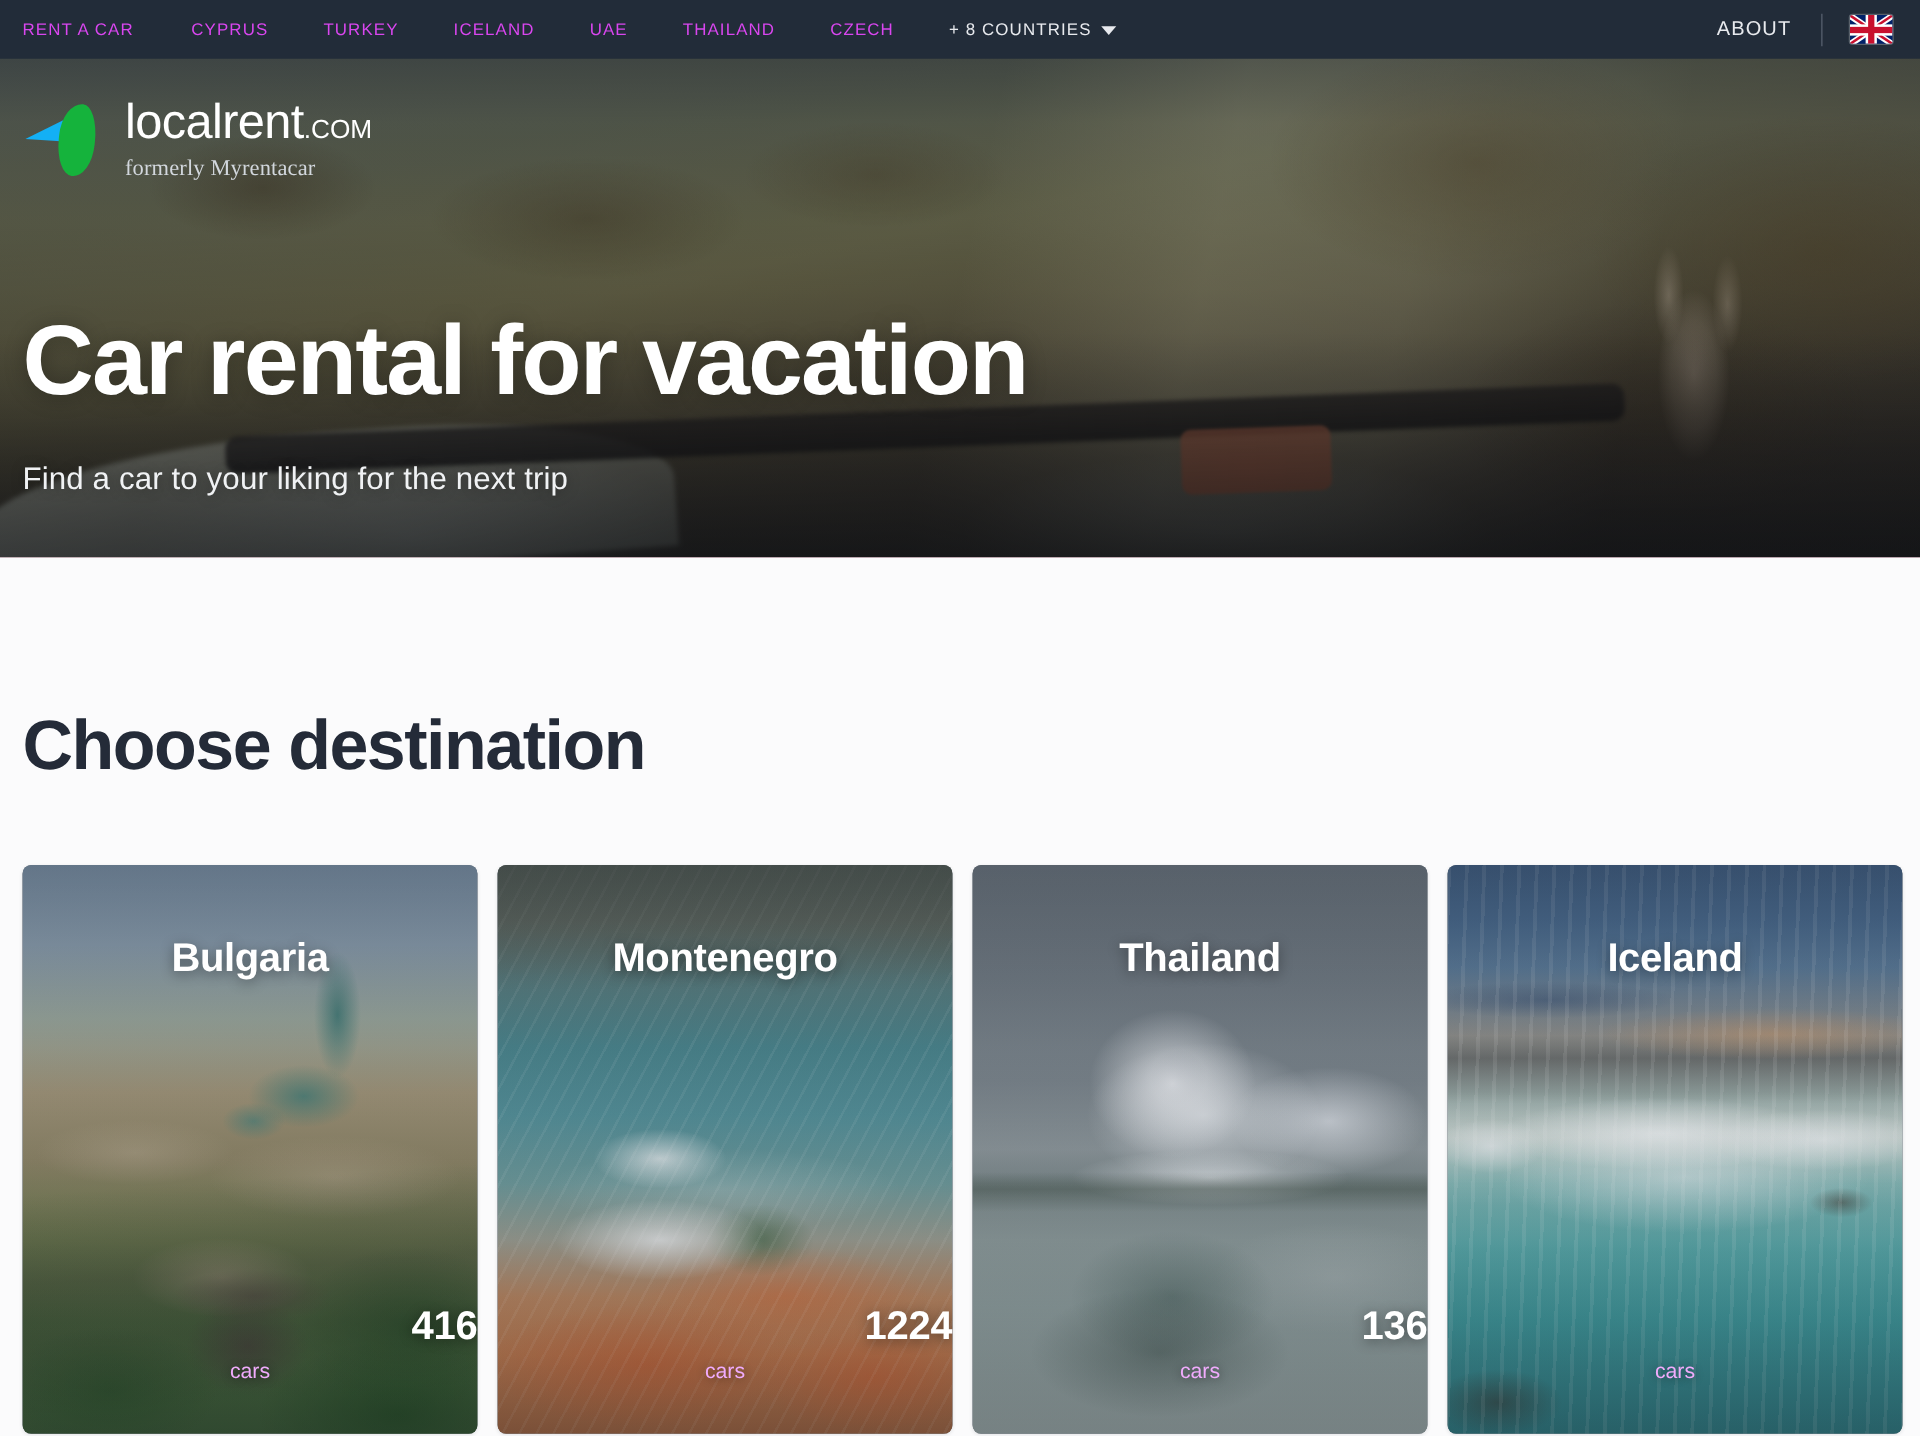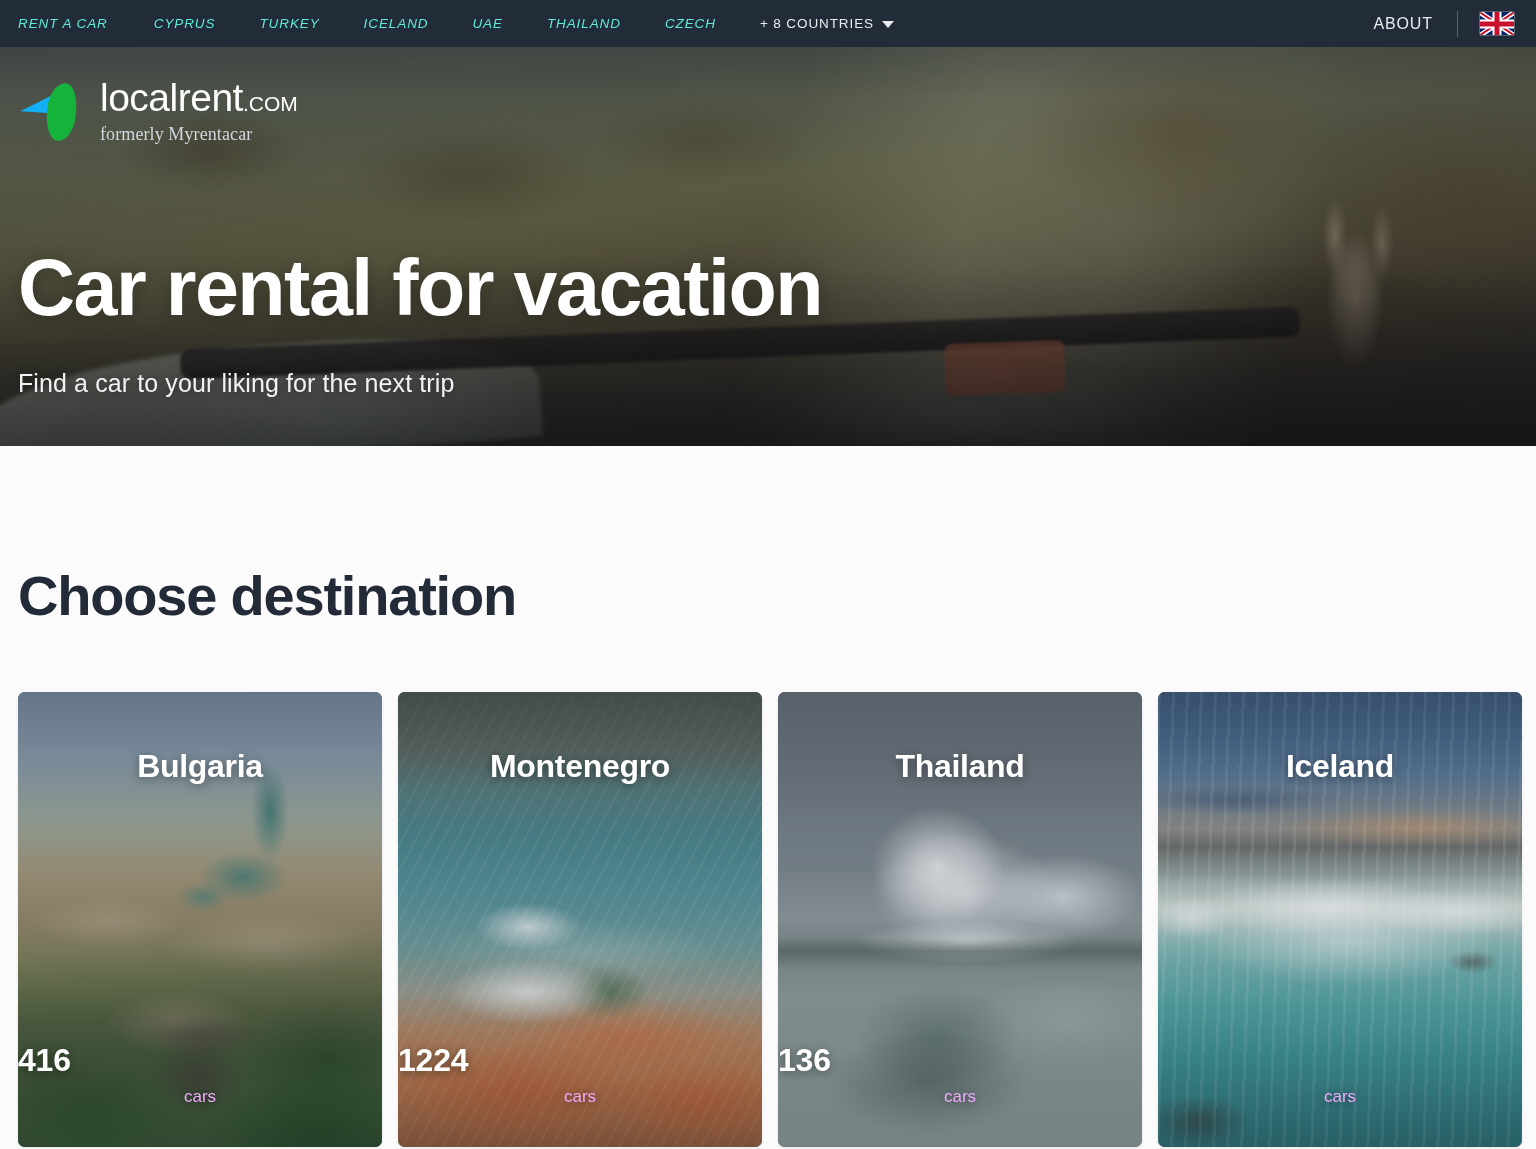--- a/index.html
+++ b/index.html
@@ -18,31 +18,30 @@
   
   .topnav {
     position: absolute; top: 0; left: 0;
     width: 1536px; height: 47px;
     background: #222c39;
     display: flex; align-items: center;
     z-index: 30;
   }
   .nav-left { display: flex; align-items: center; padding-left: 18px; }
   .nav-link {
-    color: #5eead4;
+    color: #d946ef;
     font-size: 13.5px;
     letter-spacing: 0.9px;
     text-transform: uppercase;
     padding: 0 22px;
     line-height: 47px;
     white-space: nowrap;
     cursor: pointer;
     text-decoration: none;
     display: inline-block;
-    font-style: italic;
   }
   .nav-link:first-child { padding-left: 0; padding-right: 24px; }
   .nav-right {
     margin-left: auto;
     display: flex; align-items: center;
     padding-right: 22px;
     gap: 0;
   }
   .nav-about {
     color: #e8eaee; font-size: 16px; letter-spacing: 0.9px;
@@ -236,21 +235,21 @@
     background: linear-gradient(180deg, rgba(36,43,56,0.30) 0%, rgba(36,43,56,0.10) 32%, rgba(30,36,48,0.12) 66%, rgba(26,32,42,0.32) 100%);
   }
   .card-name {
     position: absolute; top: 56px; left: 0; right: 0;
     text-align: center; color: #fff;
     font-size: 32px; font-weight: 700; letter-spacing: -.3px;
     text-shadow: 0 2px 10px rgba(0,0,0,.40);
   }
   .card-count {
     position: absolute; bottom: 68px; left: 0; right: 0;
-    text-align: left; color: #fff;
+    text-align: right; color: #fff;
     font-size: 32px; font-weight: 700; letter-spacing: -.2px;
     text-shadow: 0 2px 10px rgba(0,0,0,.45);
   }
   .card-unit {
     position: absolute; bottom: 40px; left: 0; right: 0;
     text-align: center; color: #f0abfc;
     font-size: 17px; font-weight: 400;
     text-shadow: 0 1px 8px rgba(0,0,0,.45);
   }
 

